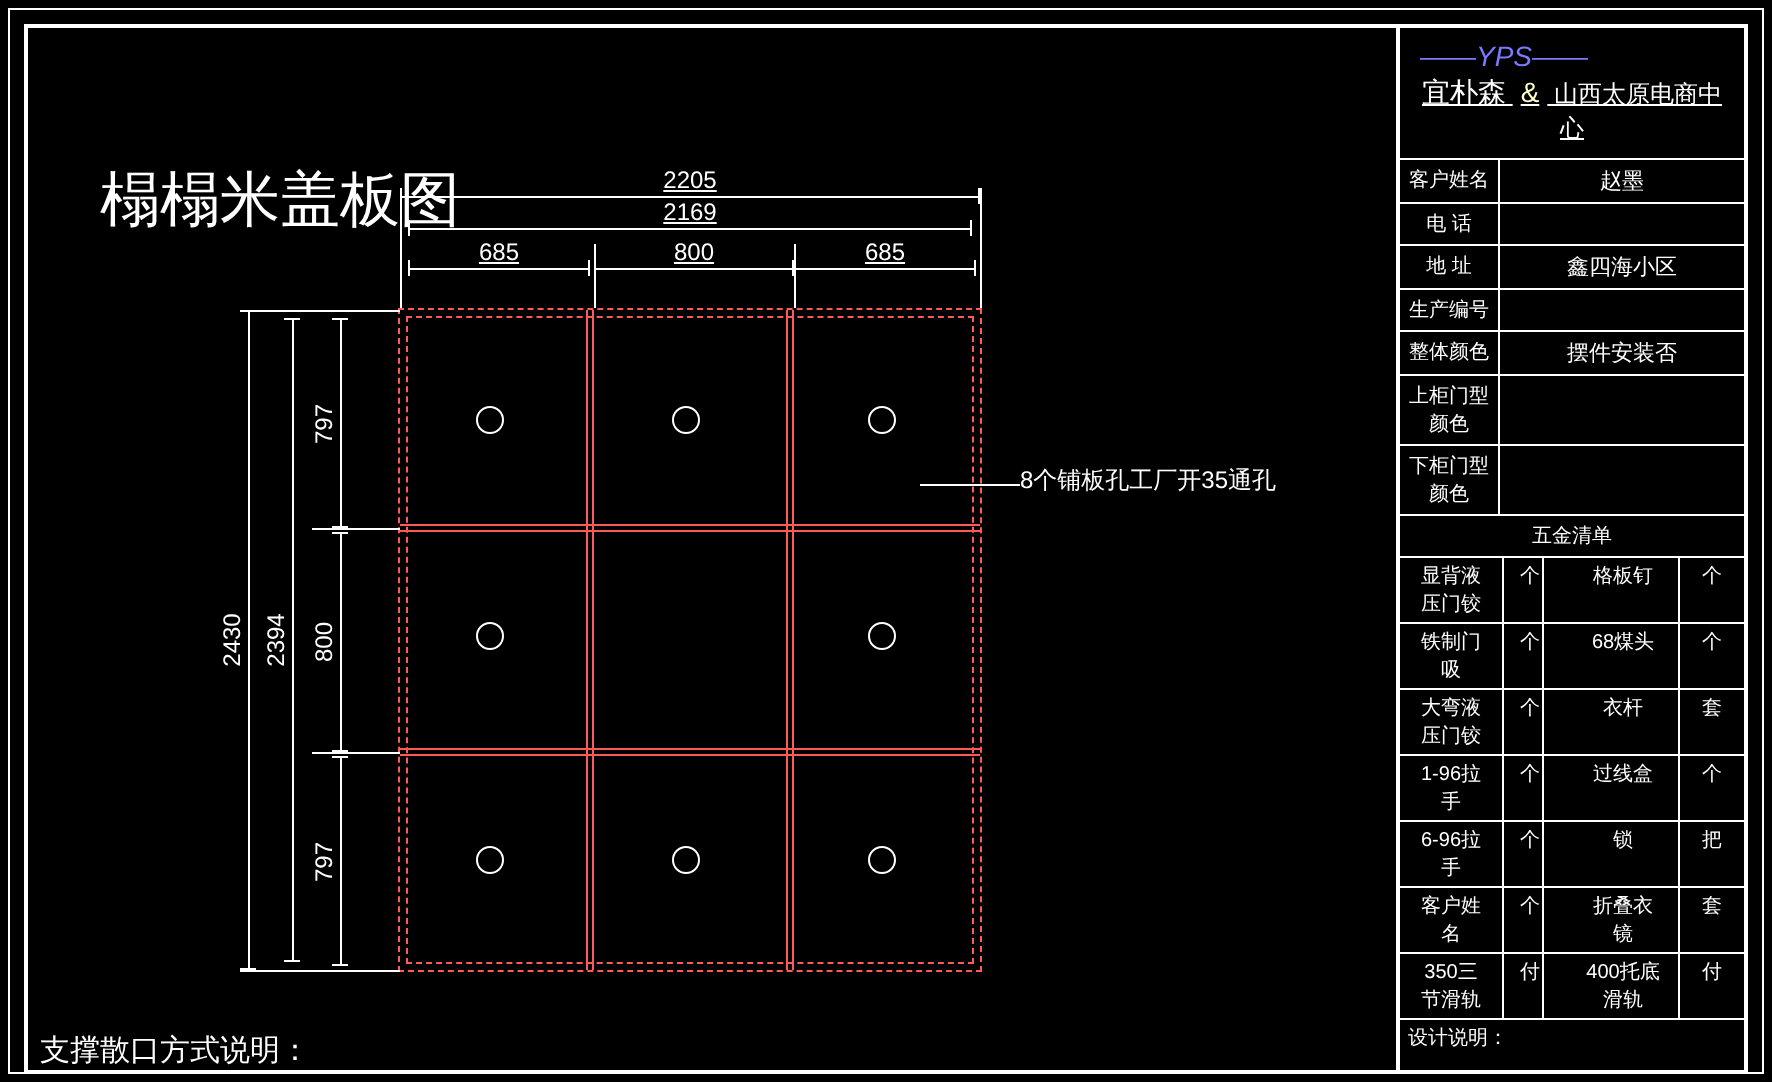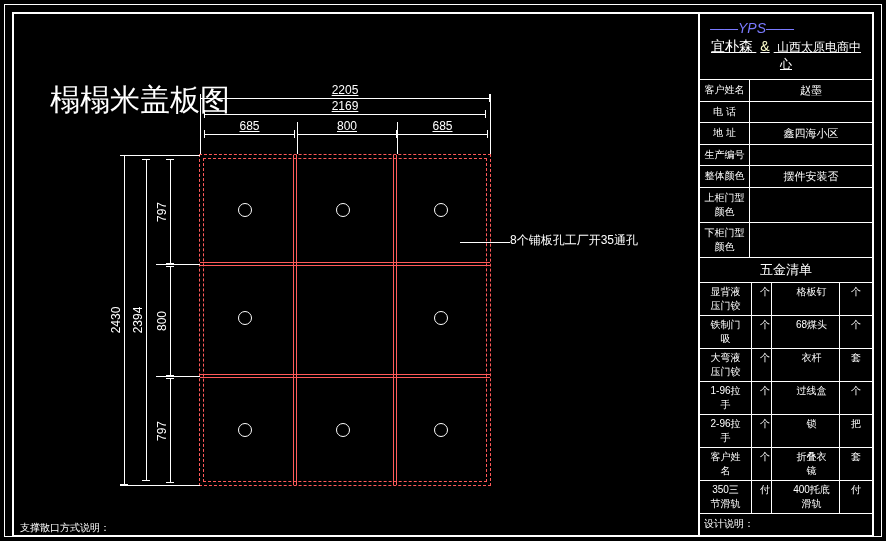--- a/index.html
+++ b/index.html
@@ -7,21 +7,21 @@
   .frame-outer { position:absolute; left:4px; top:4px; right:4px; bottom:4px; border:1px solid #fff; }
   .frame-double { position:absolute; left:12px; top:12px; right:12px; bottom:4px; border:2px solid #fff; }
   .sidebar  { position:absolute; right:14px; top:14px; width:174px; bottom:6px; border-left:2px solid #fff; font-size:11px; }
   .logo { color:#7a7aff; font-style:italic; font-size:14px; padding:6px 0 2px 10px; }
   .co-line { padding:0 6px 6px 6px; font-size:12px; text-align:center;text-decoration:underline; }
   .amp { color:#ffc; font-size:14px; margin:0 4px; }
   .co-main { font-size:14px; }
   .inforow { display:flex; border-top:1px solid #fff; }
   .inforow .lbl { width:50px; padding:3px 2px; border-right:1px solid #fff; font-size:10px; text-align:center; }
   .inforow .val { flex:1; padding:3px 2px; font-size:11px; text-align:center;font-family:Liberation Mono, monospace; }
-  .heading { text-align:center; padding:3px 0; font-size:13px; border-top:1px solid #fff; }
+  .heading { text-align:center; padding:3px 0; font-size:10px; border-top:1px solid #fff; }
   .hw-row { display:flex; border-top:1px solid #fff; font-size:10px; }
   .hw-row > div { border-right:1px solid #fff; padding:2px 8px; text-align:center; }
   .hw-row > div:last-child { border-right:none; }
   .hw-a { width:52px; }
   .hw-b { width:20px; }
   .hw-c { width:56px;margin-left:12px; }
   .hw-d { flex:1; }
   .note { padding:3px 4px; font-size:10px; border-top:1px solid #fff; line-height:1.4; }
 
   .title-txt { position:absolute; font-size:30px; left:50px; top:80px; font-family:"SimSun",serif; }
@@ -42,21 +42,21 @@
   .dim-h { height:1px; background:#fff; }
   .dim-h::before, .dim-h::after { content:""; position:absolute; width:1px; height:8px; background:#fff; top:-4px; }
   .dim-h::before{ left:0; } .dim-h::after{ right:0; }
   .dim-v { width:1px; background:#fff; }
   .dim-v::before, .dim-v::after { content:""; position:absolute; height:1px; width:8px; background:#fff; left:-4px; }
   .dim-v::before{ top:0; } .dim-v::after{ bottom:0; }
   .dim-label-h { position:absolute; width:100%; text-align:center; top:-15px; font-size:12px;text-decoration:underline; }
   .dim-label-v { position:absolute; left:-8px; top:50%; transform:translate(-50%,-50%) rotate(-90deg); transform-origin:center; font-size:12px; white-space:nowrap; }
   .ext { position:absolute; background:#fff; }
 
-  .footer-label { position:absolute; left:20px; bottom:6px; font-size:10px;font-family:Liberation Serif, serif; }
+  .footer-label { position:absolute; left:20px; bottom:6px; font-size:15px;font-family:Liberation Serif, serif; }
 </style>
 </head>
 <body>
 
 <div class="frame-outer"></div>
 <div class="frame-double"></div>
 
 <div class="title-txt">榻榻米盖板图</div>
 
 <div class="callout">
@@ -182,21 +182,21 @@
         <div class="hw-c">衣杆</div>
         <div class="hw-d">套</div>
       </div>
       <div class="hw-row">
         <div class="hw-a">1-96拉手</div>
         <div class="hw-b">个</div>
         <div class="hw-c">过线盒</div>
         <div class="hw-d">个</div>
       </div>
       <div class="hw-row">
-        <div class="hw-a">2-96拉手</div>
+        <div class="hw-a">6-96拉手</div>
         <div class="hw-b">个</div>
         <div class="hw-c">锁</div>
         <div class="hw-d">把</div>
       </div>
       <div class="hw-row">
         <div class="hw-a">客户姓名</div>
         <div class="hw-b">个</div>
         <div class="hw-c">折叠衣镜</div>
         <div class="hw-d">套</div>
       </div>

